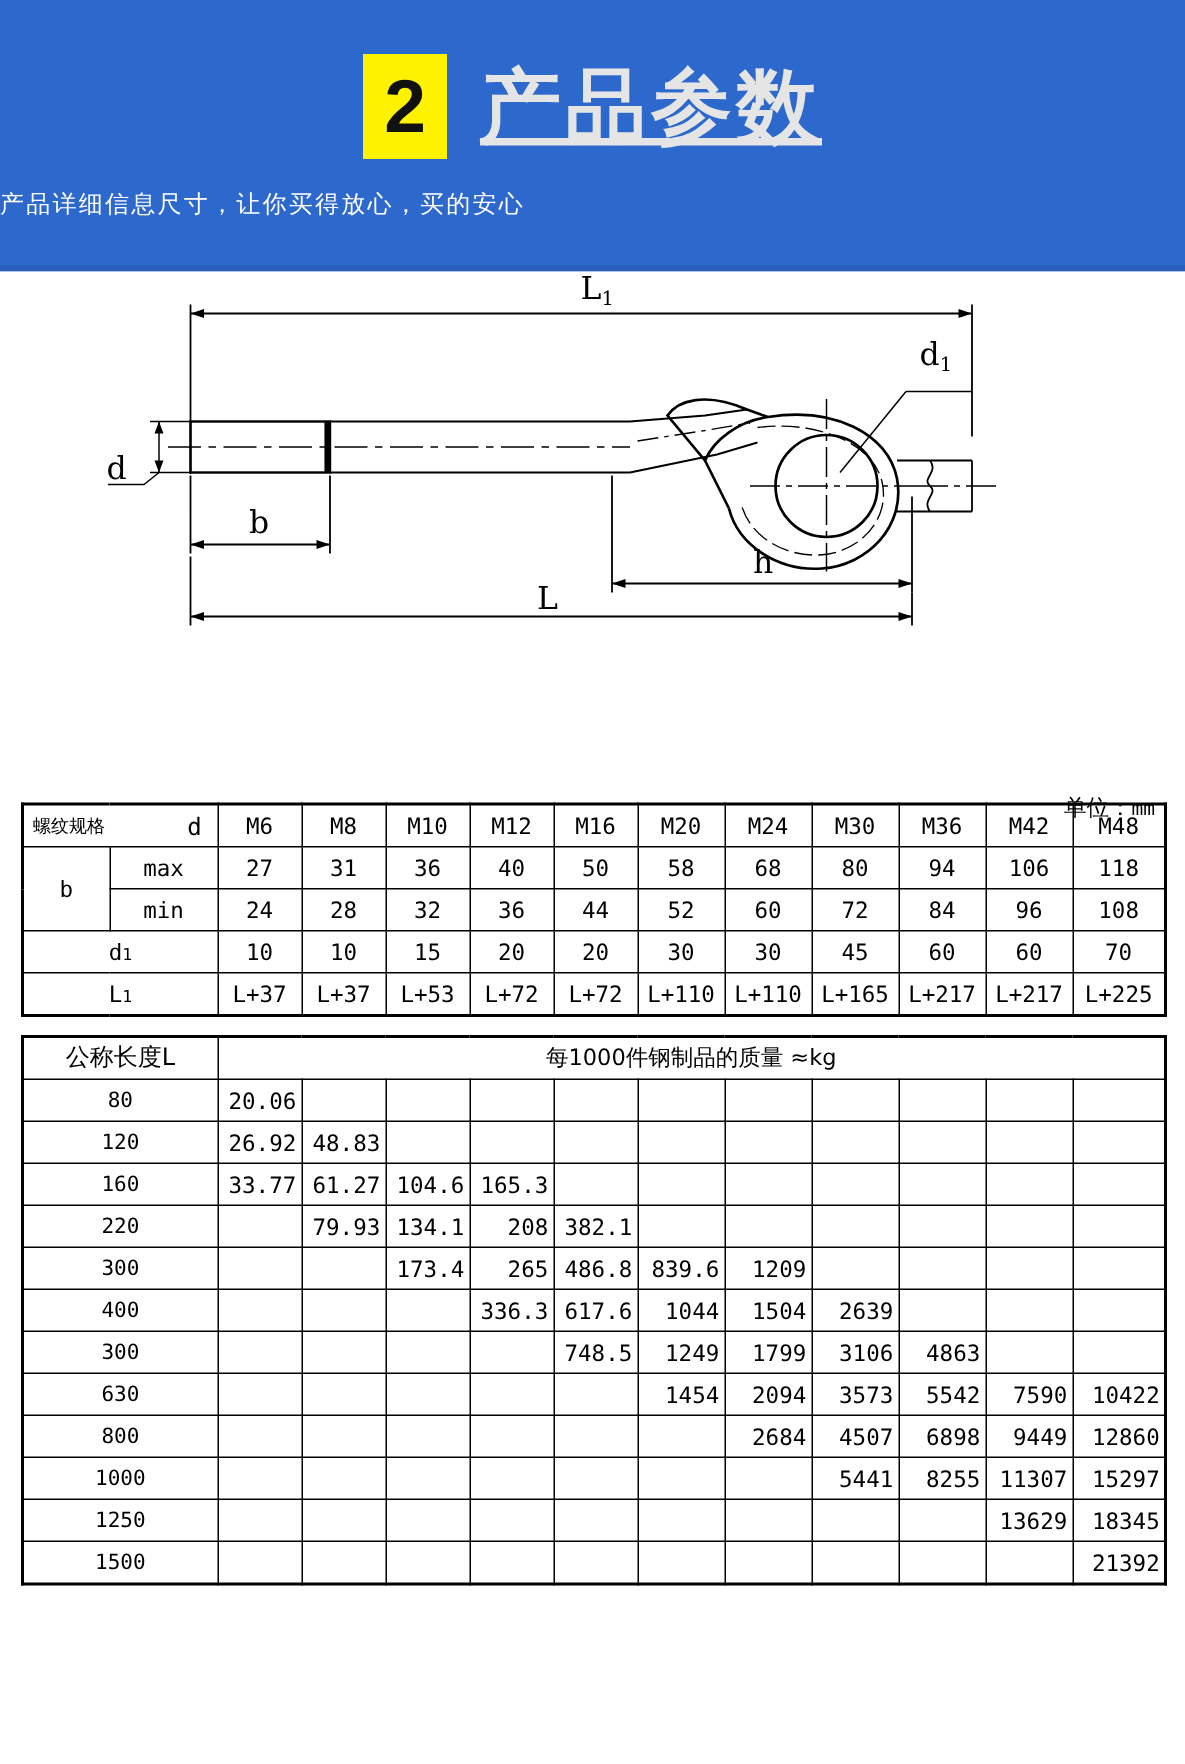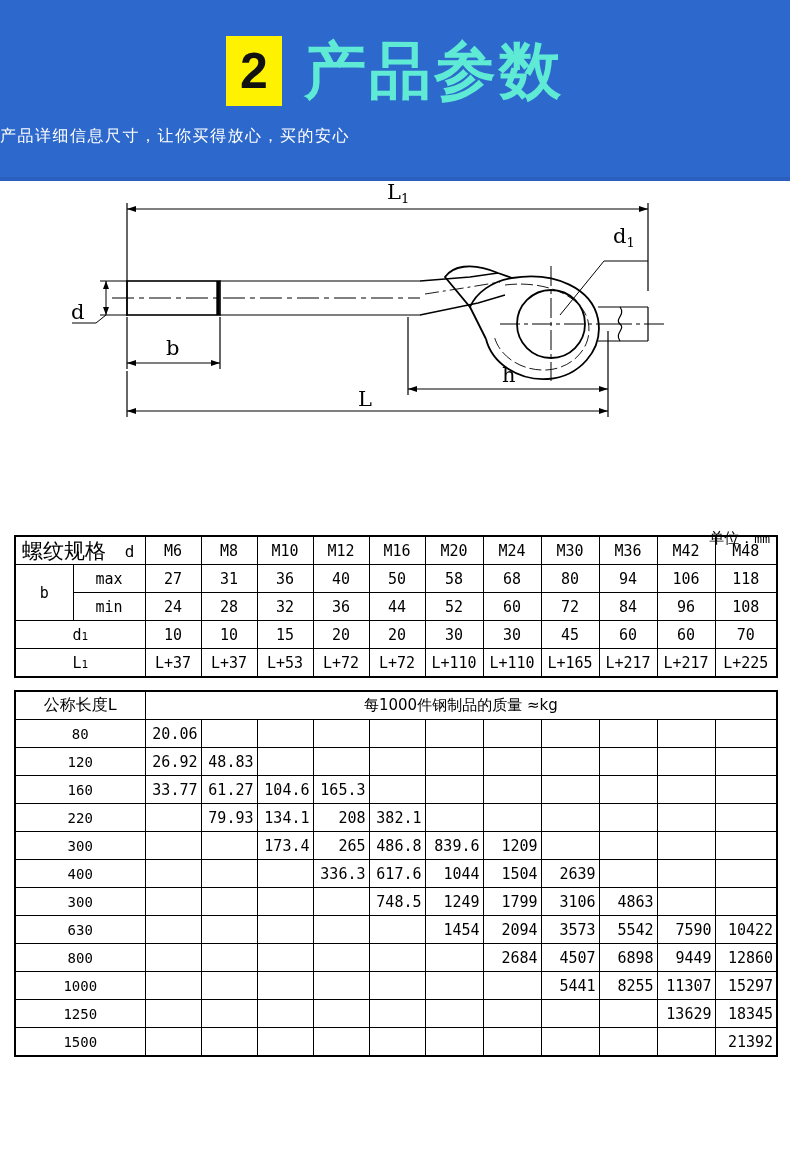--- a/index.html
+++ b/index.html
@@ -37,27 +37,28 @@
     background: #fff200;
     color: #111111;
     font-size: 50px;
     font-weight: bold;
     line-height: 70px;
     text-align: center;
     font-family: "Liberation Sans", "DejaVu Sans", sans-serif;
     letter-spacing: 0;
   }
   .banner-title {
-    color: #5eead4;
-    font-size: 62px;
+    color: #e5e5e5;
+    font-size: 54px;
     font-weight: bold;
     line-height: 70px;
     letter-spacing: 3px;
     font-family: "DejaVu Sans", "Liberation Sans", sans-serif;
     white-space: nowrap;
+    text-decoration: underline;
   }
   .banner-sub {
     margin-top: 20px;
     text-align: left;
     color: #ffffff;
     font-size: 16px;
     letter-spacing: 1.5px;
     font-family: "DejaVu Sans", "Liberation Sans", sans-serif;
   }
 
@@ -131,21 +132,21 @@
   .hdr-thread {
     position: relative;
     font-size: 16px;
   }
   .hdr-thread .left-txt {
     position: absolute;
     left: 6px;
     top: 50%;
     transform: translateY(-50%);
     font-family: Liberation Mono, monospace;
-    font-size: 21px;
+    font-size: 12px;
   }
   .hdr-thread .right-txt {
     position: absolute;
     right: 10px;
     top: 50%;
     transform: translateY(-50%);
     font-size: 16px;
   }
   .b-label {
     font-size: 17px;

